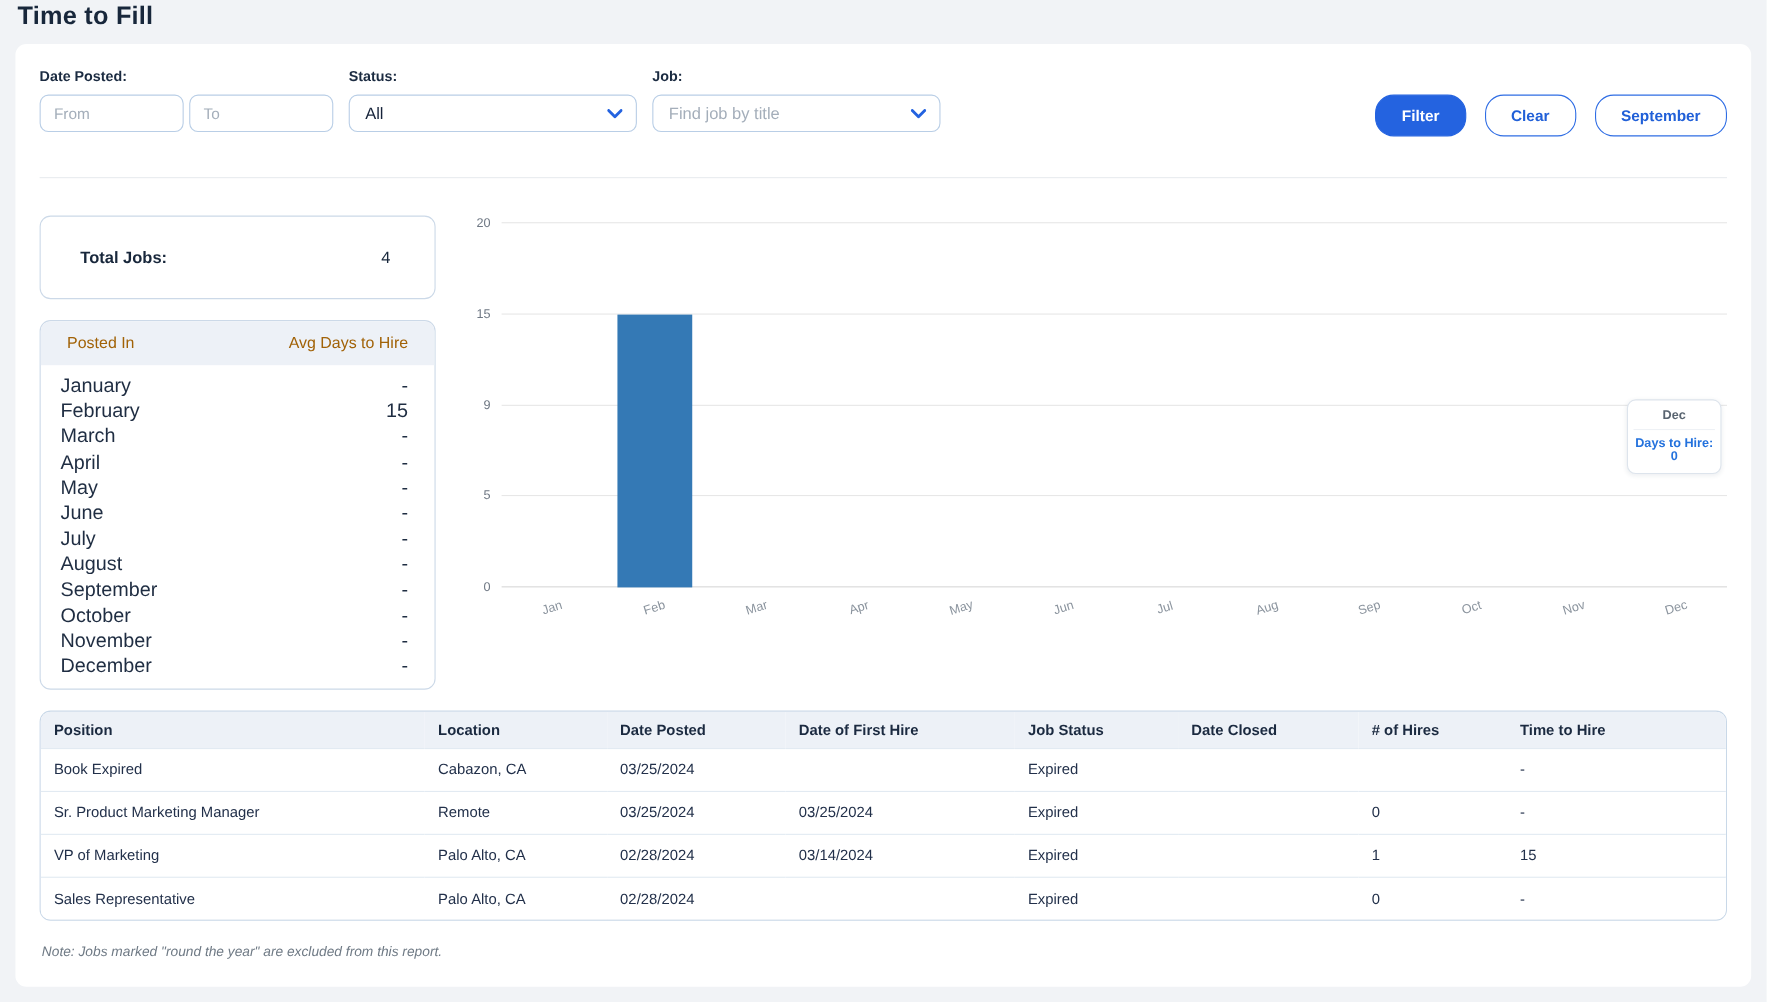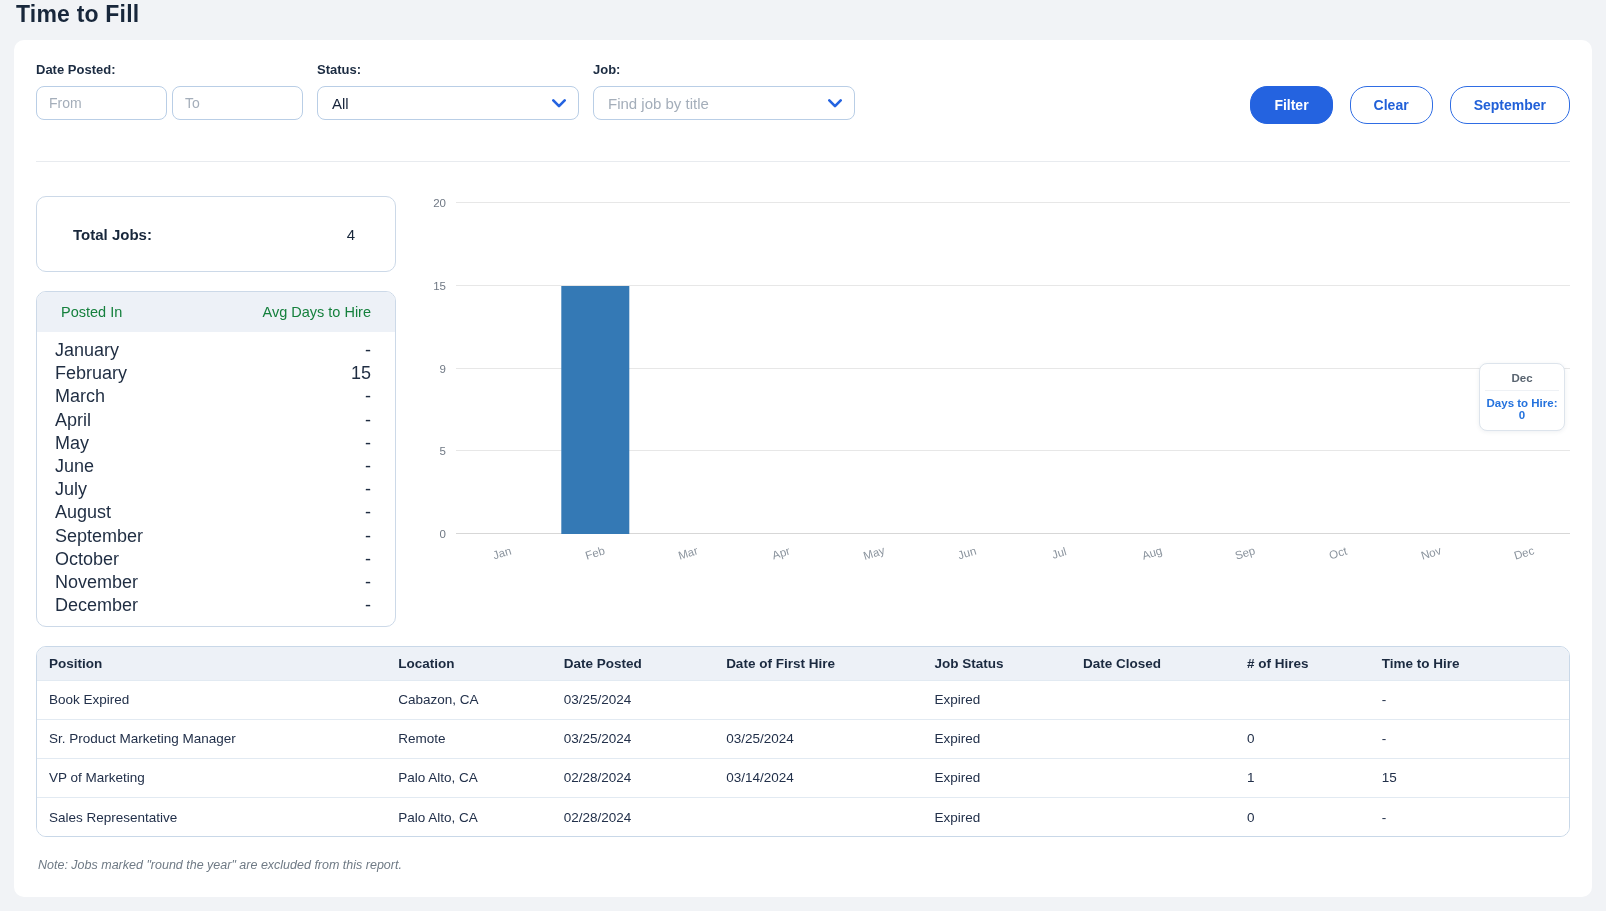--- a/index.html
+++ b/index.html
@@ -62,21 +62,21 @@
   }
   .summary-row { display: flex; justify-content: space-between; line-height: 24px; }
   .summary-label { font-size: 15px; font-weight: bold; color: #18273b; }
   .summary-value { font-size: 15px; color: #18273b; }
 
   .month-card {
     border: 1px solid #ccd9e8; border-radius: 10px; margin-top: 19px; overflow: hidden;
   }
   .month-head {
     background: #edf1f7; display: flex; justify-content: space-between;
-    padding: 12px 24px; font-size: 14.5px; color: #15803d;
+    padding: 12px 24px; font-size: 14.5px; color: #a16207;
   }
   .month-body { padding: 7px 24px 9px 18px; }
   .month-row { display: flex; justify-content: space-between; line-height: 23.2px; }
   .month-row span { font-size: 18px; color: #1f2d42; font-weight: 500; }
 
   
   .chart-area { flex: 1; position: relative; height: 380px; }
   .chart-plot { position: absolute; left: 36px; right: 0; top: 19px; height: 331px; }
   .gridline { position: absolute; left: 0; right: 0; height: 1px; background: #e7e7e7; }
   .gridline.zero { background: #d7d7d7; }

